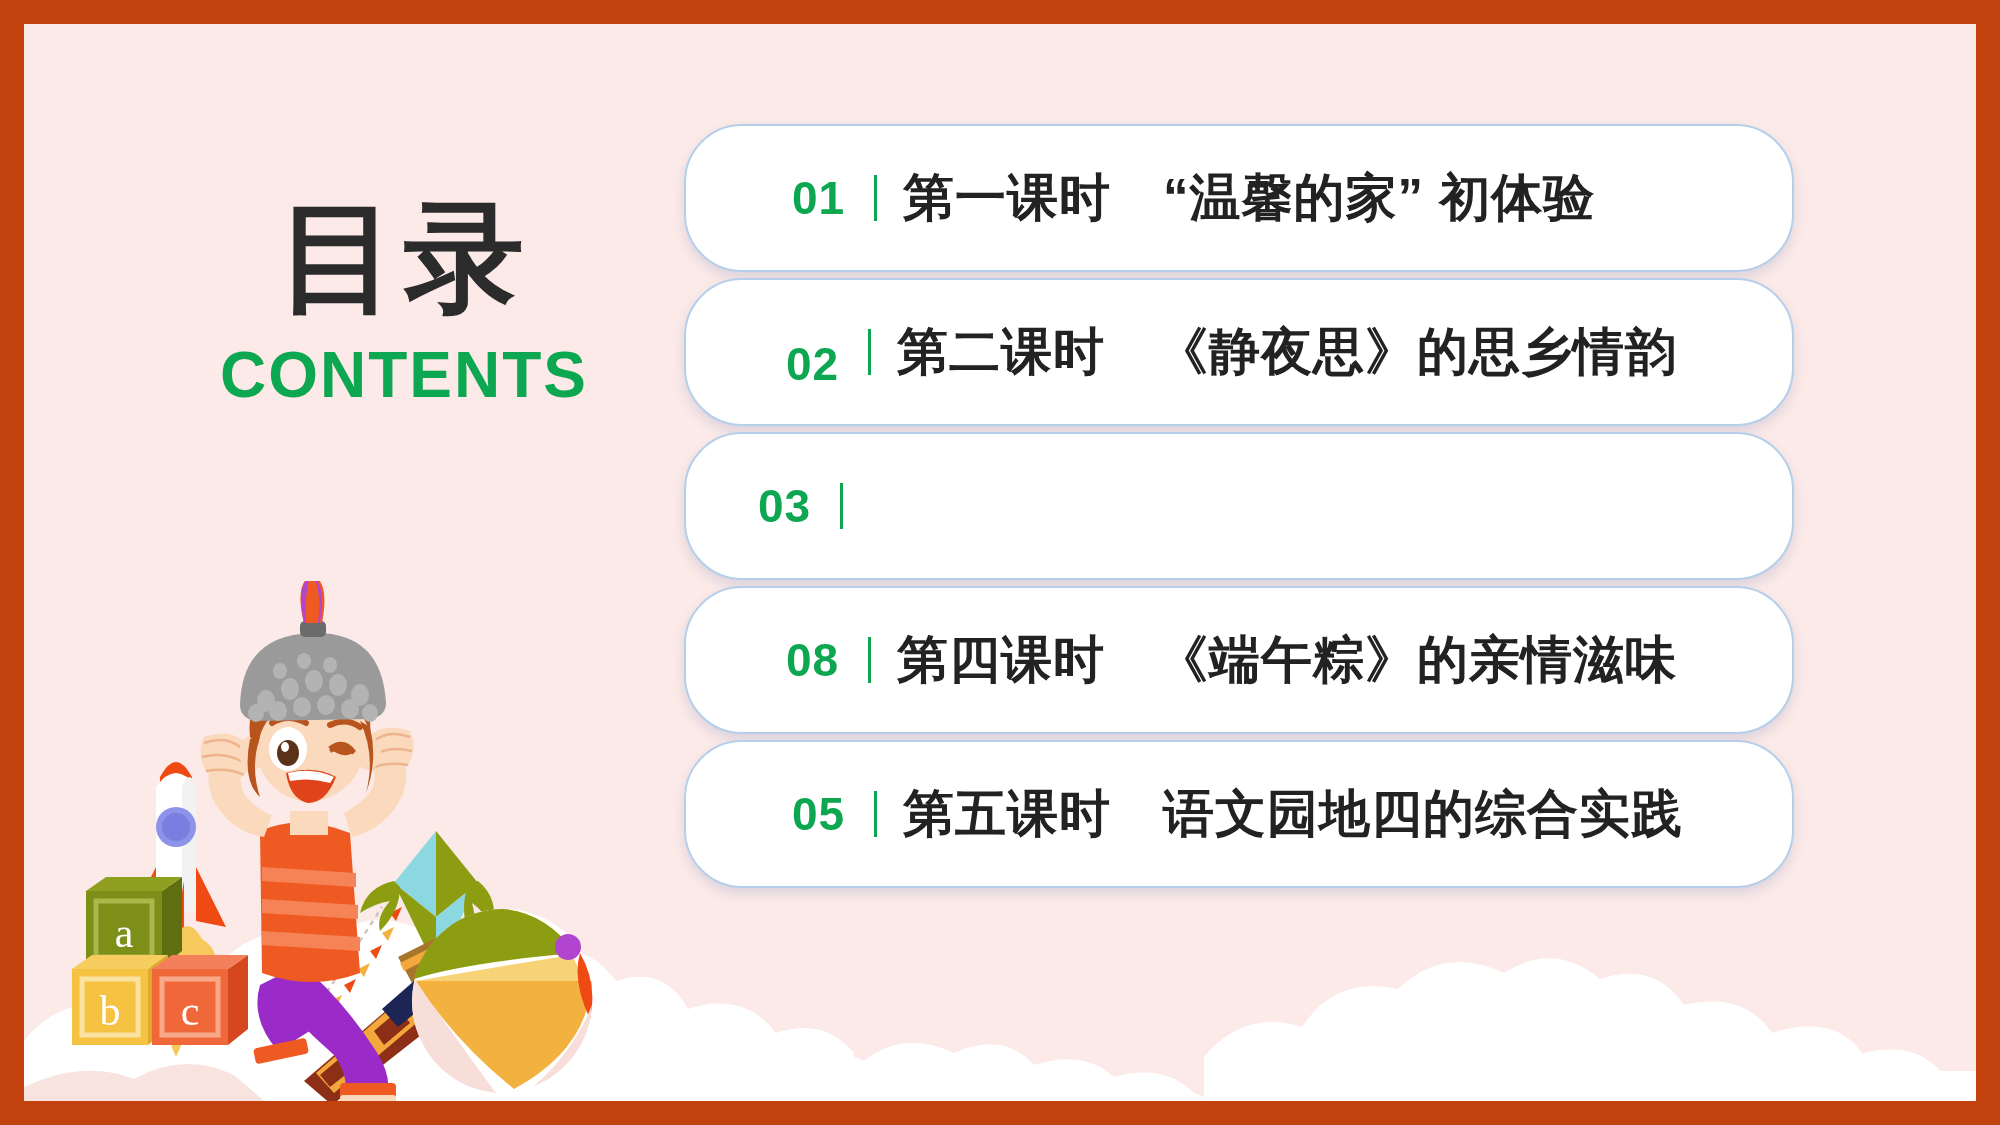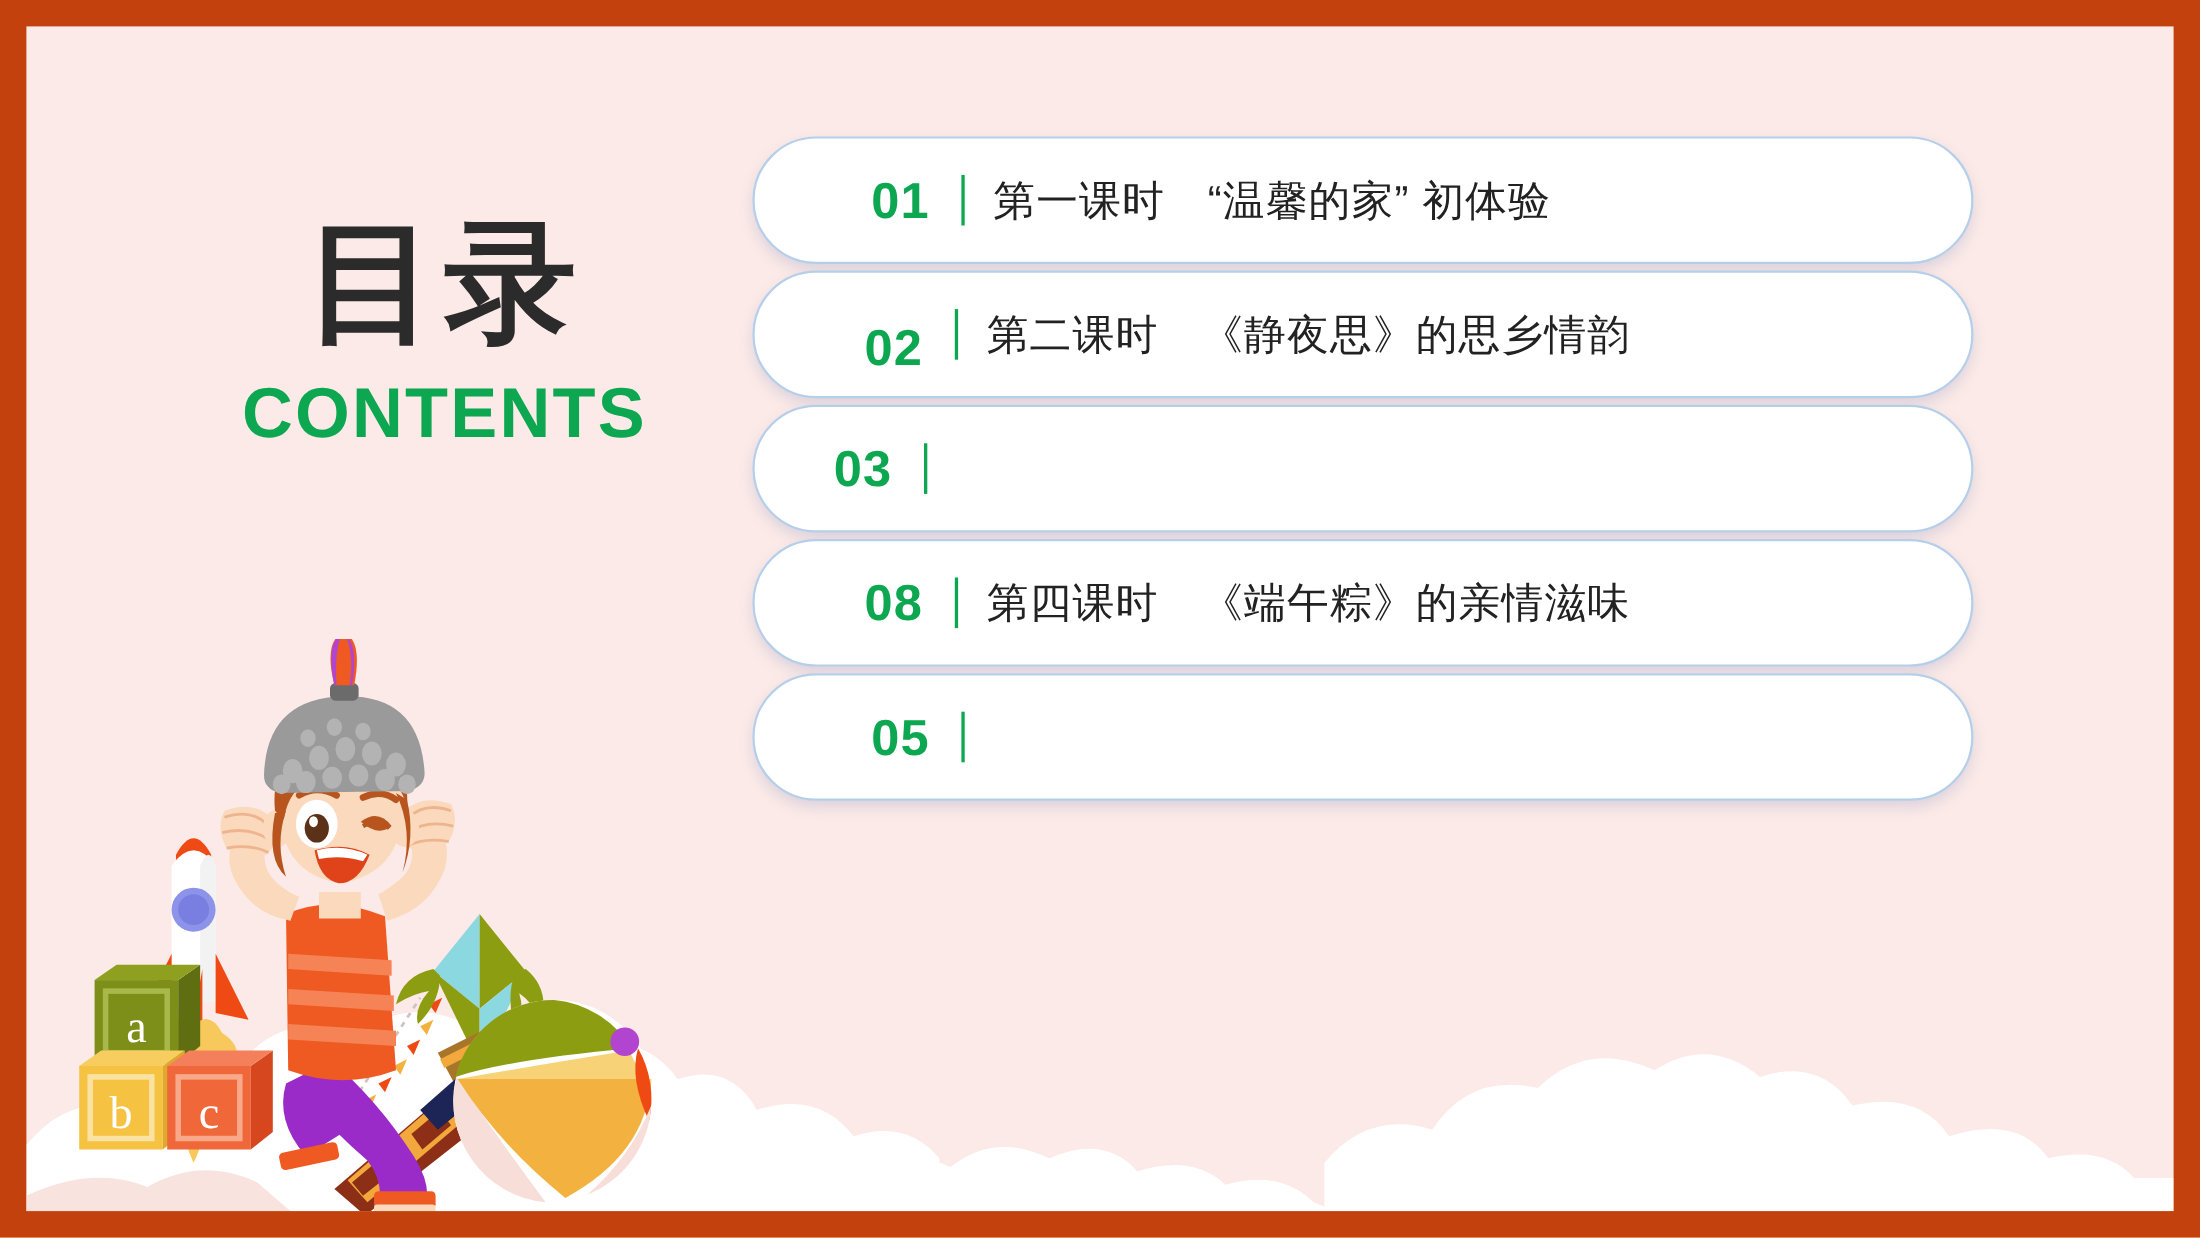--- a/index.html
+++ b/index.html
@@ -39,43 +39,44 @@
     letter-spacing:2px;
   }
 
   
   #toc {
     position:absolute; left:660px; top:100px;
     width:1110px;
   }
   .toc-row {
     position:relative;
-    height:116px;
+    height:148px;
     background:#ffffff;
     border:2px solid #b5cfeb;
     border-radius:58px;
     box-shadow:0 6px 12px rgba(120,130,190,0.22);
     display:flex;
     align-items:center;
     margin-bottom:6px;
   }
   .toc-num {
     font-size:46px; font-weight:bold; color:#0ca750;
     margin-left:106px;
     min-width:68px;
     letter-spacing:1px;
   }
   .toc-sep {
     width:3px; height:46px; background:#0ca750;
     margin:0 26px 0 14px;
     flex:0 0 auto;
   }
   .toc-label {
-    font-size:38px; color:#222; white-space:pre;
+    font-size:51px; color:#222; white-space:pre;
     letter-spacing:1px;
+    font-weight:bold;
   }
 
   
   .toc-row.r1 .toc-num { margin-left:106px; }
   .toc-row.r2 .toc-num { margin-left:100px;margin-top:24px; }
   .toc-row.r3 .toc-num { margin-left:72px; }
   .toc-row.r4 .toc-num { margin-left:100px; }
   .toc-row.r5 .toc-num { }
   .toc-row.r6 .toc-num { margin-left:108px; }
 
@@ -133,20 +134,21 @@
 
       <div class="toc-row r4">
         <span class="toc-num">08</span>
         <span class="toc-sep"></span>
         <span class="toc-label">第四课时　《端午粽》的亲情滋味</span>
       </div>
 
       <div class="toc-row r5">
         <span class="toc-num">05</span>
         <span class="toc-sep"></span>
+        <span class="toc-label">第五课时　语文园地四的综合实践</span>
       </div>
 
 
     </div>
 
     <div id="illo">
       <svg width="620" height="520" viewBox="0 0 620 520">
 
         <g>
           <path d="M96 268 L128 268 L128 196 Q112 166 96 196 Z" fill="#ef4a14"></path>

